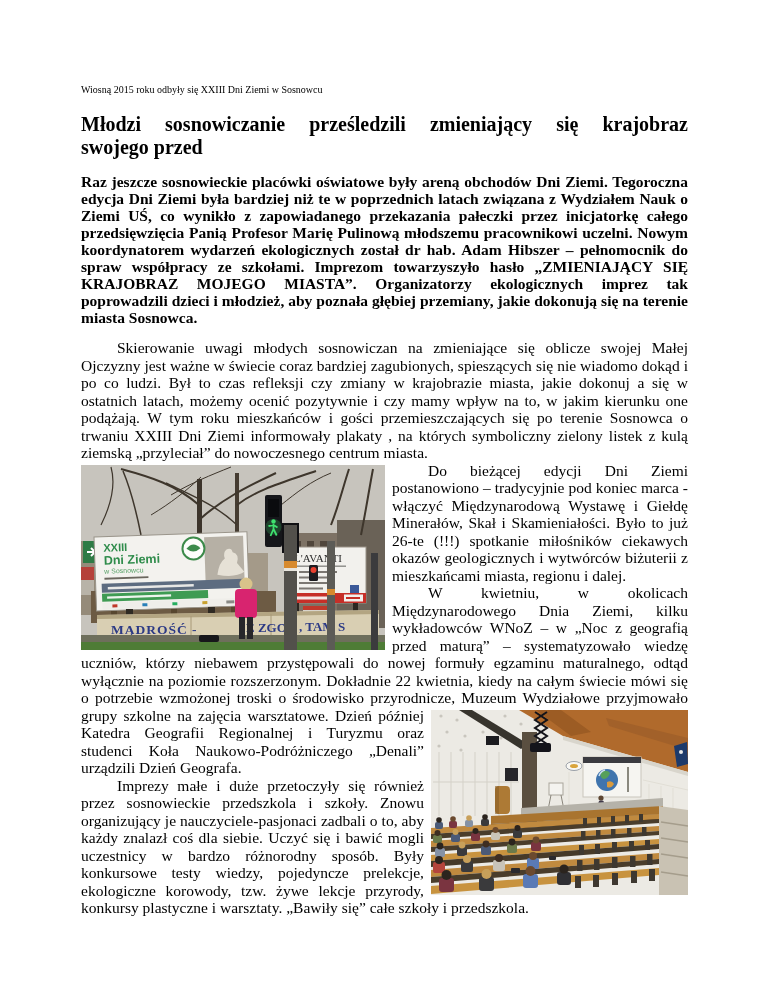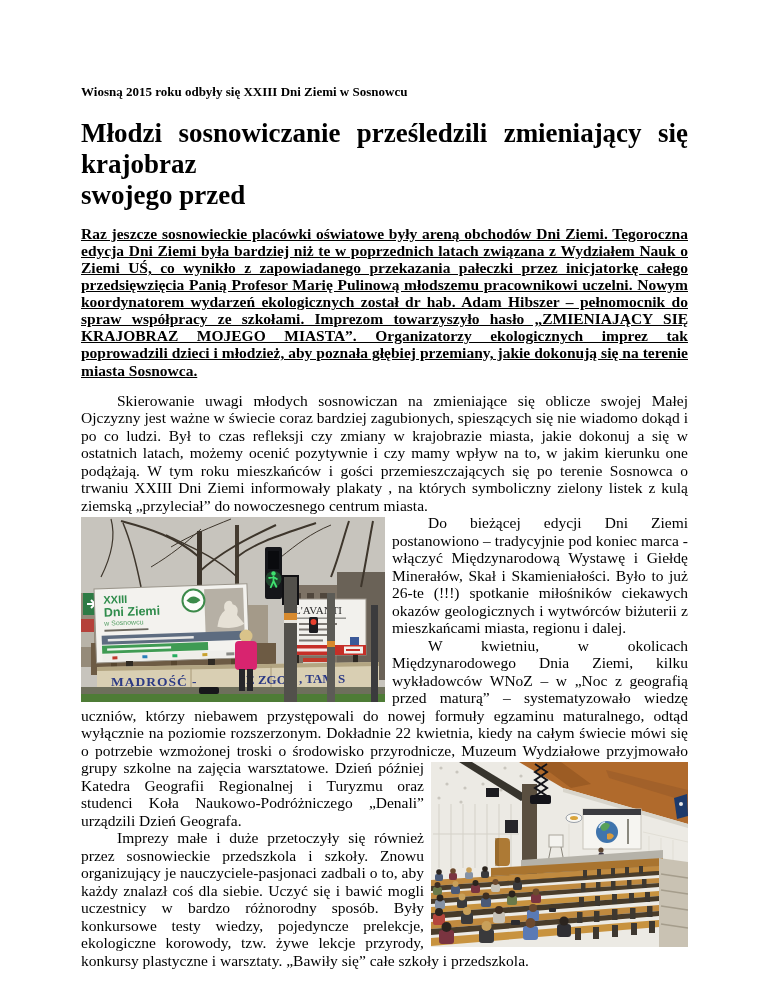--- a/index.html
+++ b/index.html
@@ -1,23 +1,23 @@
 <!DOCTYPE html>
 <html><head>
 <meta charset="utf-8">
 <style>
   html,body{margin:0;padding:0;background:#fff;overflow:hidden;}
   body{width:768px;height:994px;font-family:"Liberation Serif",serif;color:#000;}
   .page{width:607px;padding:84px 80px 0 81px;}
-  .kicker{font-size:13px;font-weight:bold;margin:0 0 18px 0;}
-  .title{font-size:27px;font-weight:bold;line-height:1.15;margin:16px 0 14px 0;}
+  .kicker{font-size:10px;font-weight:normal;margin:0 0 18px 0;}
+  .title{font-size:20px;font-weight:bold;line-height:1.15;margin:16px 0 14px 0;}
   .title-line1{display:block;text-align:justify;text-align-last:justify;}
   .title-line2{display:block;}
   p.bodytext{font-size:15.5px;line-height:1.13;text-align:justify;margin:0;}
-  p.lead{font-weight:bold;line-height:1.10;margin:12px 0 13px 0;text-decoration:underline;}
+  p.lead{font-weight:bold;line-height:1.10;margin:12px 0 13px 0;}
   .ind{text-indent:36px;}
   .fl-left{float:left;width:304px;height:185px;margin:3px 7px 2px 0;}
   .fl-right{float:right;width:257px;height:185px;margin:3px 0 2px 7px;}
   .fl-left svg,.fl-right svg{display:block;}
   .clear{clear:both;}
 </style>
 </head>
 <body>
 
 <div class="page">

